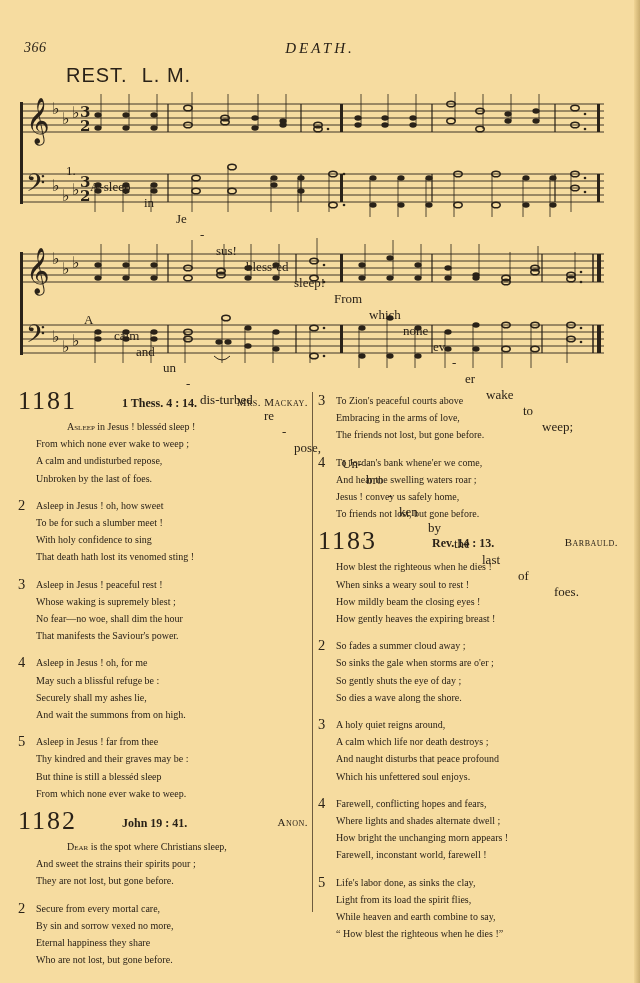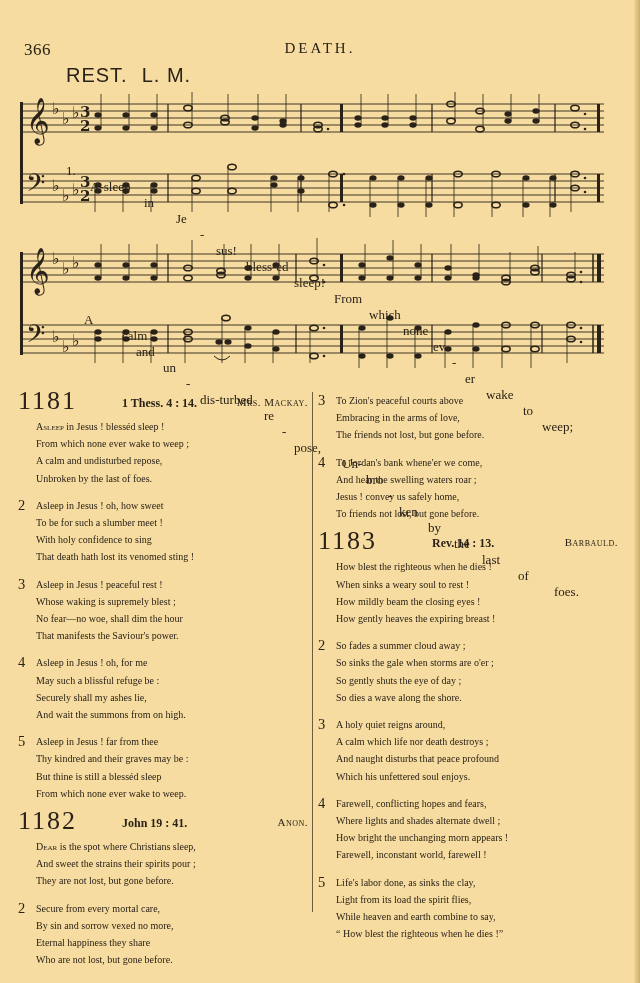--- a/index.html
+++ b/index.html
@@ -6,22 +6,22 @@
   body {
     width:640px; height:983px; overflow:hidden;
     background:#f6dca0;
     font-family:"Liberation Serif","DejaVu Serif",serif;
     color:#2a2218;
     position:relative;
   }
   .page-edge { position:absolute; right:0; top:0; width:6px; height:983px;
     background:linear-gradient(to right,#f1d595,#c9ad6e); }
   .header { position:absolute; top:40px; left:0; width:640px; height:20px; }
-  .page-number { position:absolute; left:24px; top:0; font-size:17px; letter-spacing:0.5px; }
-  .running-title { position:absolute; left:0; width:640px; text-align:center; top:0; font-size:15px; letter-spacing:3px; }
+  .page-number { position:absolute; left:24px; top:0; font-size:14px; letter-spacing:0.5px;font-style:italic; }
+  .running-title { position:absolute; left:0; width:640px; text-align:center; top:0; font-size:15px; letter-spacing:3px;font-style:italic; }
   .tune-title { position:absolute; left:66px; top:64px; font-family:"Liberation Sans",sans-serif; font-size:20px; letter-spacing:1px; }
   .tune-title span { margin-right:14px; }
 
   .system { position:absolute; left:18px; width:590px; }
   .system svg { position:absolute; left:0; top:0; }
   .lyric-line { position:absolute; left:0; width:590px; font-size:13px; white-space:pre; }
   .lyric-syl { position:absolute; }
 
   .col { position:absolute; top:392px; }
   .col-left { left:18px; width:290px; }
@@ -29,21 +29,21 @@
   .col-divider { position:absolute; left:312px; top:392px; width:1px; height:520px; background:#6e5c3e; }
 
   .hymn-head { position:relative; height:26px; }
   .hymn-num { position:absolute; left:0; top:-6px; font-size:26px; letter-spacing:2px; }
   .hymn-ref { position:absolute; top:4px; font-size:12px; font-weight:bold; }
   .hymn-author { position:absolute; right:0; top:4px; font-size:11px; font-variant:small-caps; letter-spacing:0.5px; }
 
   .stanza { position:relative; margin:0 0 10px 0; }
   .stanza-num { position:absolute; left:0; top:0; font-size:14.5px; }
   .line { padding-left:18px; font-size:10px; line-height:17.2px; white-space:nowrap; }
-  .smallcaps { font-variant:small-caps; }
+  .smallcaps { font-variant:small-caps;margin-left:31px; }
 </style>
 </head>
 <body>
 
 <div class="page-edge"></div>
 
 <div class="header">
   <span class="page-number">366</span>
   <span class="running-title">DEATH.</span>
 </div>
@@ -403,21 +403,21 @@
     </g>
     <g fill="#2a2218">
         <circle cx="306" cy="90" r="1.3"></circle>
         <circle cx="306" cy="118" r="1.3"></circle>
         <circle cx="563" cy="90" r="1.3"></circle>
         <circle cx="563" cy="104" r="1.3"></circle>
       </g>
   </svg>
   <div class="lyric-line" style="top:58px;">
     <span class="lyric-syl" style="left:66px">A</span>
-    <span class="lyric-syl" style="left:104px">calm</span>
+    <span class="lyric-syl" style="left:96px">calm</span>
     <span class="lyric-syl" style="left:118px">and</span>
     <span class="lyric-syl" style="left:145px">un</span>
     <span class="lyric-syl" style="left:168px">-</span>
     <span class="lyric-syl" style="left:182px">dis-turbed</span>
     <span class="lyric-syl" style="left:246px">re</span>
     <span class="lyric-syl" style="left:264px">-</span>
     <span class="lyric-syl" style="left:276px">pose,</span>
     <span class="lyric-syl" style="left:324px">Un-</span>
     <span class="lyric-syl" style="left:348px">bro</span>
     <span class="lyric-syl" style="left:370px">-</span>

